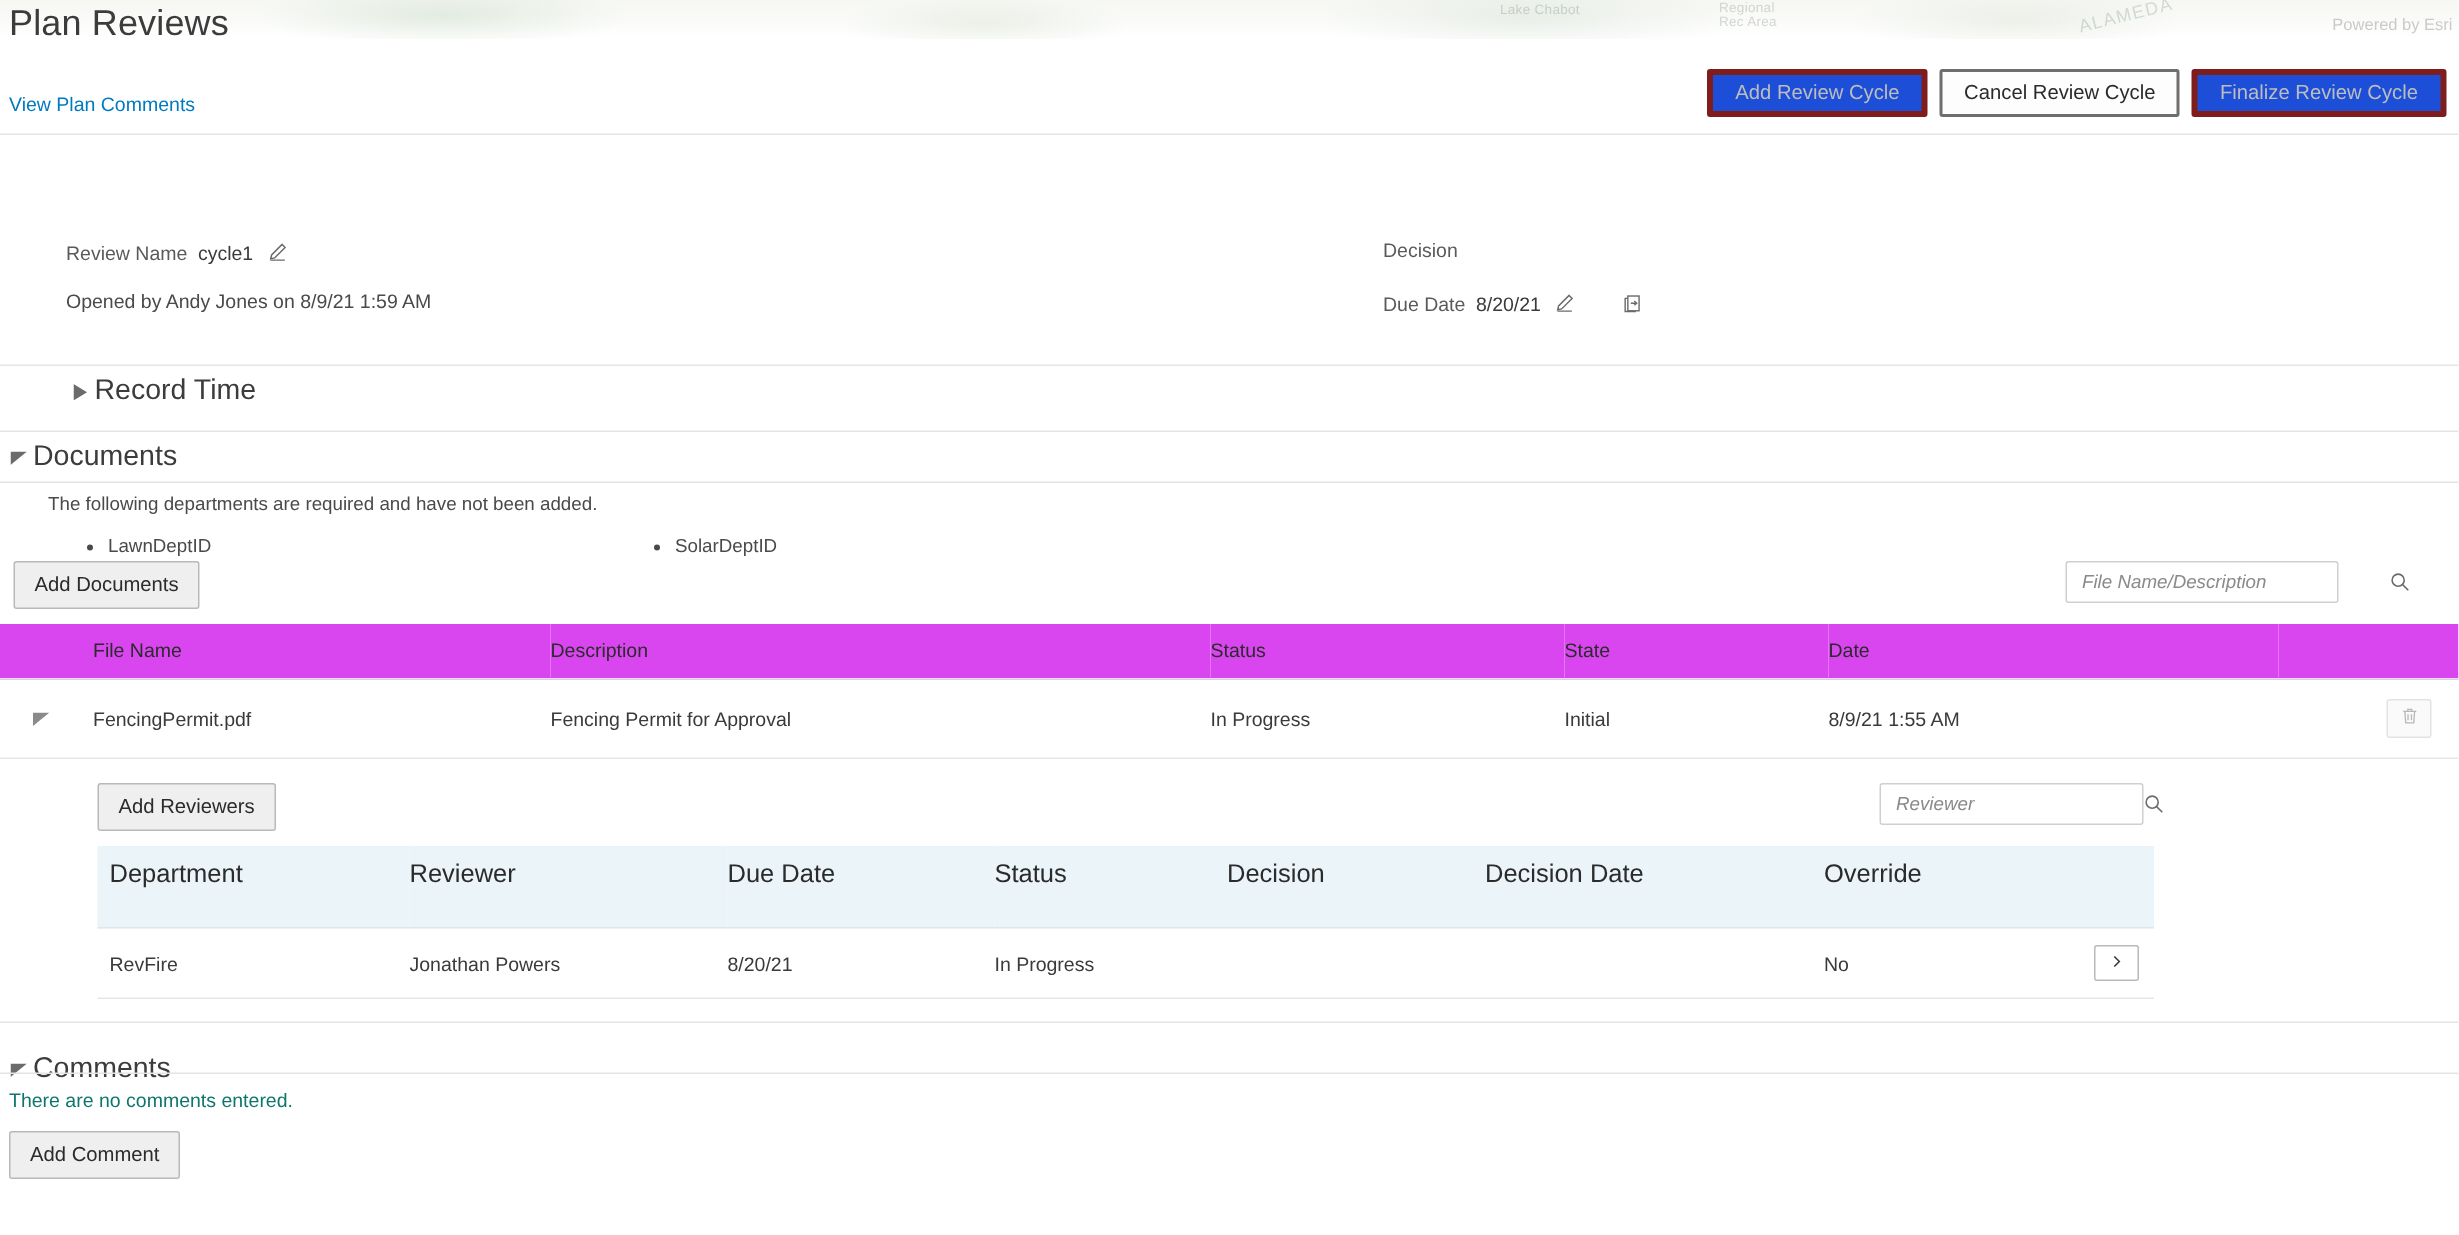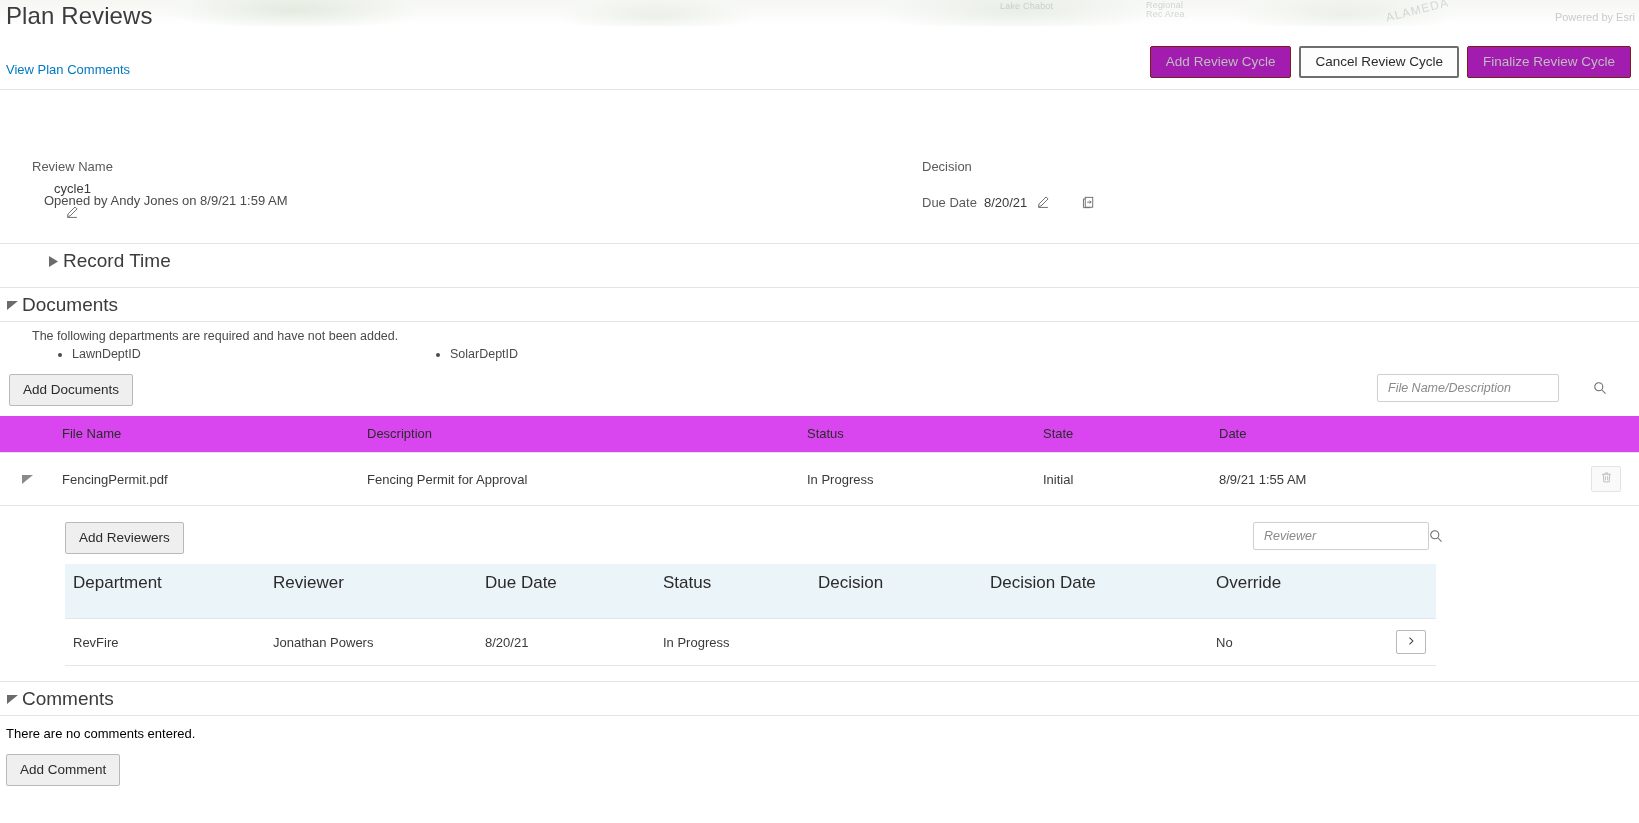--- a/index.html
+++ b/index.html
@@ -85,22 +85,22 @@
     position: absolute;
     right: 8px; top: 2px;
     display: flex;
     gap: 8px;
   }
   .btn {
     font-family: "Liberation Sans", sans-serif;
     font-size: 13.5px;
     padding: 3px 15px;
     border-radius: 2px;
-    background: #a21caf;
-    border: 1px solid #7f1d1d;
+    background: #1d4ed8;
+    border: 4px solid #7f1d1d;
     color: #bdbdbd;
     cursor: default;
     line-height: 16px;
     white-space: nowrap;
   }
   .btn.enabled {
     background: #fdfdfd;
     border: 2px solid #6e6e6e;
     color: #2b2b2b;
     cursor: pointer;
@@ -159,21 +159,21 @@
     position: absolute;
     font-size: 13px;
     color: #4a4a4a;
     white-space: nowrap;
     display: flex;
     align-items: center;
     gap: 7px;
   }
   .det .lbl { color: #5a5a5a; }
   .det .val { color: #3a3a3a; }
-  .d-reviewname { left: 32px; top: 4px; flex-direction: column; }
+  .d-reviewname { left: 44px; top: 4px; }
   .d-openedby   { left: 44px; top: 38px; }
   .d-decision   { left: 922px; top: 4px; }
   .d-duedate    { left: 922px; top: 38px; }
 
   .icon-btn {
     display: inline-flex;
     align-items: center;
     justify-content: center;
     width: 18px; height: 18px;
     cursor: pointer;
@@ -215,21 +215,21 @@
     color: #4a4a4a;
   }
   .dept-cols {
     position: absolute;
     left: 56px; top: 347px;
     width: 900px;
     display: flex;
   }
   .dept-cols li { font-size: 12.5px; color: #4a4a4a; list-style: disc; }
   .dept-cols ul { margin: 0; padding-left: 16px; }
-  .dept-col { width: 378px; }
+  .dept-col { width: 378px; margin-top: 10px; }
 
   .add-docs-btn {
     position: absolute;
     left: 9px; top: 374px;
   }
   .plainbtn {
     font-family: "Liberation Sans", sans-serif;
     font-size: 13.5px;
     padding: 7px 13px;
     background: #efefef;
@@ -358,21 +358,21 @@
     border-radius: 2px;
     color: #3a3a3a;
     cursor: pointer;
   }
 
   
   .comments-empty {
     position: absolute;
     left: 6px; top: 726px;
     font-size: 13px;
-    color: #000000;
+    color: #0f766e;
   }
   .add-comment-btn { position: absolute; left: 6px; top: 754px; }
 </style>
 </head>
 <body>
 
 <div class="page">
 
   <div class="map-strip">
     <div class="mapbg"></div>
@@ -571,21 +571,21 @@
     <input type="text" placeholder="Reviewer" style="">
     <span class="mag">
       <svg width="14" height="14" viewBox="0 0 16 16" fill="none" stroke="currentColor" stroke-width="1.2">
         <circle cx="6.6" cy="6.6" r="4.6"></circle>
           <path d="M10 10 L14.3 14.3"></path>
       </svg>
     </span>
   </div>
 
   <div class="sep-line" style="top:681px;"></div>
-  <div class="section-head" style="top:682px;">
+  <div class="section-head" style="top:696px;">
     <span class="tri">
       <svg width="11" height="9" viewBox="0 0 11 9">
           <path d="M0 0 L11 0 L0 9 Z" fill="#6b6b6b"></path>
         </svg>
     </span>
     <span class="sec-title">Comments</span>
   </div>
   <div class="sep-line" style="top:715px;"></div>
 
   <div class="comments-empty">There are no comments entered.</div>

